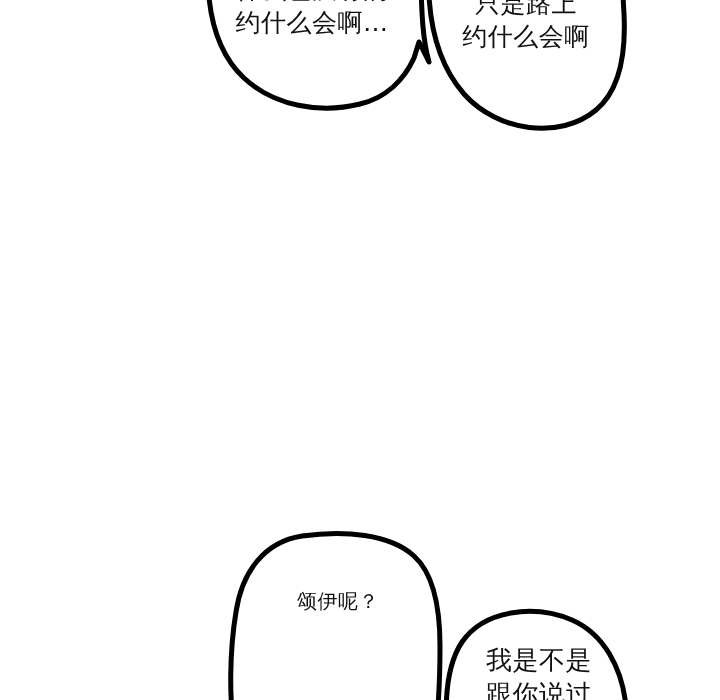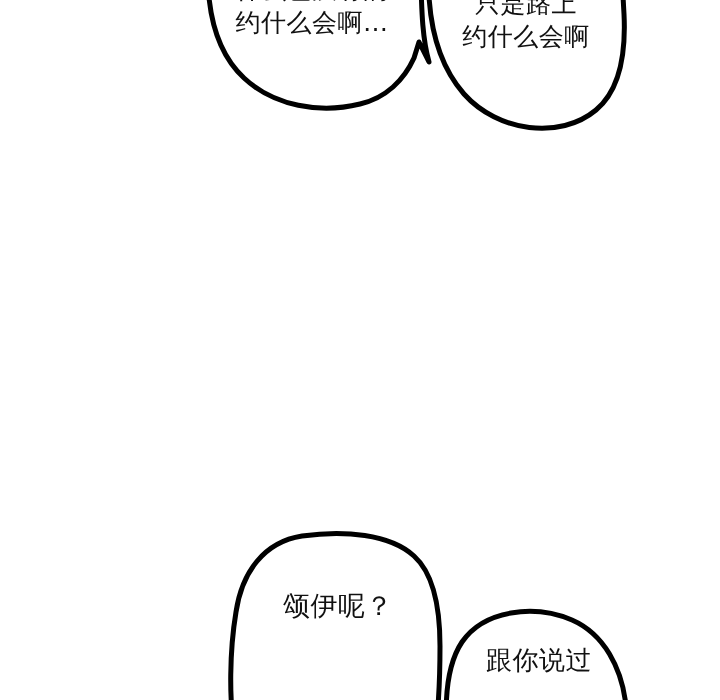--- a/index.html
+++ b/index.html
@@ -54,21 +54,21 @@
     left: 386px;
     top: -12px;
     width: 184px;
     font-size: 25px;
   }
   
   #txt-bottom-left {
     left: 192px;
     top: 588px;
     width: 196px;
-    font-size: 27px;
+    font-size: 20px;
   }
   
   #txt-bottom-right {
     left: 412px;
     top: 644px;
     width: 158px;
     font-size: 26px;
   }
   .line {
     display: block;
@@ -121,16 +121,17 @@
   <div class="bubble-text" id="txt-top-right">
     <span class="line">只是路上</span>
     <span class="line">约什么会啊</span>
   </div>
 
   <div class="bubble-text" id="txt-bottom-left">
     <span class="line">颂伊呢？</span>
   </div>
 
   <div class="bubble-text" id="txt-bottom-right">
+    <span class="line">我是不是</span>
     <span class="line">跟你说过</span>
   </div>
 
 </div>
 
 </body></html>

